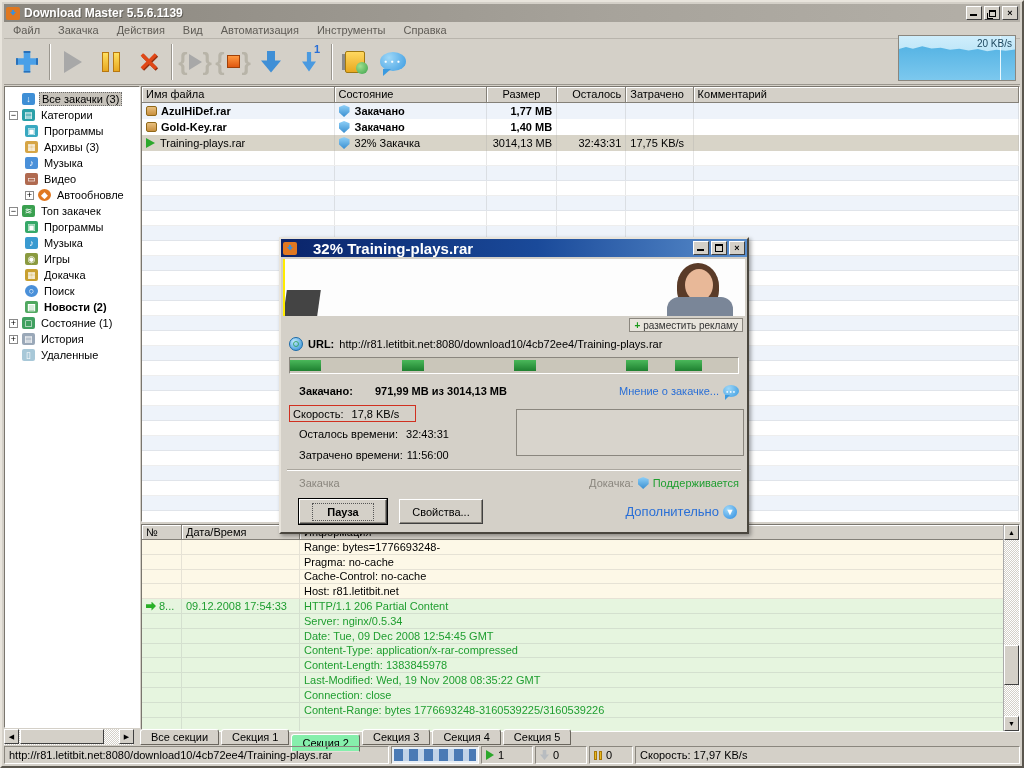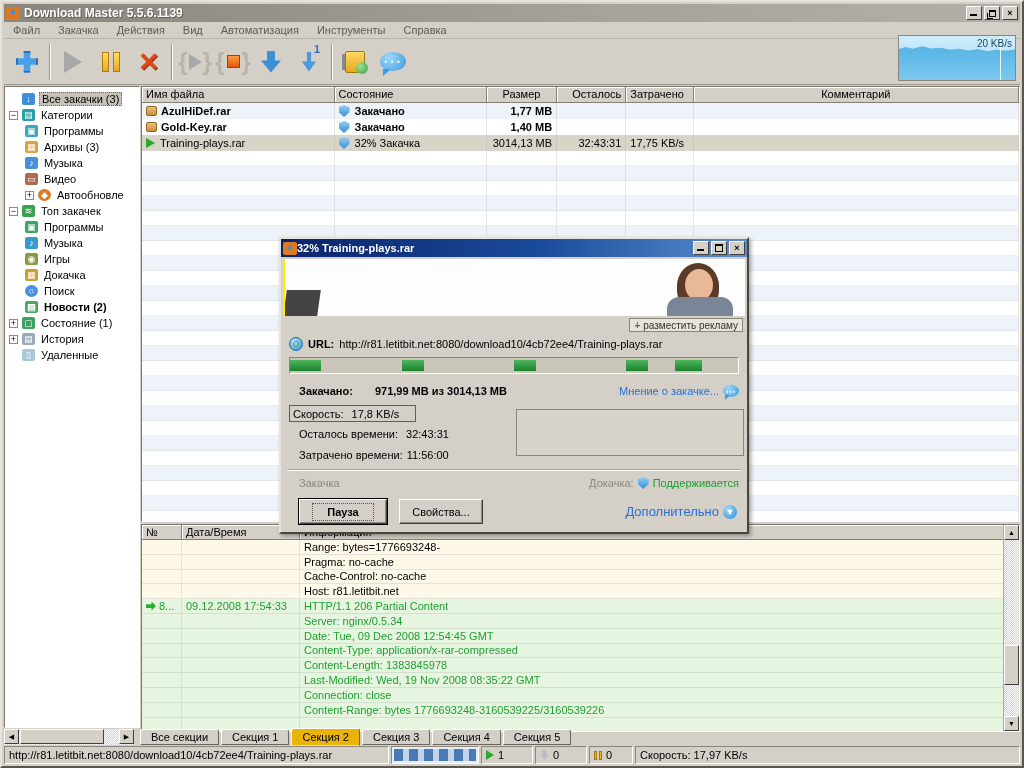--- a/index.html
+++ b/index.html
@@ -98,21 +98,21 @@
     border-right:1px solid rgba(150,150,150,.22);}
   .garrow{width:10px;height:9px;background:#28b028;clip-path:polygon(0 30%,55% 30%,55% 0,100% 50%,55% 100%,55% 70%,0 70%);margin-right:3px;flex:none;}
   .vscroll{position:absolute;right:0;top:0;bottom:0;width:16px;background:repeating-conic-gradient(#fff 0 25%,#d4d0c8 0 50%) 0 0/2px 2px;border-left:1px solid #aaa;}
   .sbtn{position:absolute;left:0;width:15px;height:15px;background:#d4d0c8;border:1px solid;border-color:#fff #404040 #404040 #fff;
     display:flex;align-items:center;justify-content:center;font-size:7px;color:#000;}
   .sthumb{position:absolute;left:0;width:15px;background:#d4d0c8;border:1px solid;border-color:#fff #404040 #404040 #fff;}
   
   .dialog{position:absolute;left:277px;top:235px;width:470px;height:297px;background:#d4d0c8;z-index:10;
     border:2px solid;border-color:#e8e4dc #4a463e #4a463e #e8e4dc;box-shadow:2px 2px 4px rgba(0,0,0,.35);}
   .dtitle{height:18px;background:linear-gradient(90deg,#0a246a,#1a4a9a 55%,#5a8ecc);display:flex;align-items:center;padding:0 2px;}
-  .dtitle .t{color:#fff;font-weight:bold;font-size:11px;flex:1;margin-left:0;white-space:nowrap;}
+  .dtitle .t{color:#fff;font-weight:bold;font-size:15px;flex:1;margin-left:16px;white-space:nowrap;}
   .ad{position:absolute;left:2px;top:20px;right:2px;height:57px;display:flex;}
   .adleft{width:344px;display:flex;flex-direction:column;}
   .adyellow{height:26px;background:#ffec00;display:flex;align-items:center;padding:0 8px;white-space:nowrap;}
   .adyellow .brand{font-weight:bold;font-size:17px;color:#111;letter-spacing:1px;margin-right:10px;}
   .adyellow .tag{font-weight:bold;font-size:10px;color:#203050;}
   .adred{flex:1;background:#e8473a;display:flex;flex-direction:column;align-items:center;justify-content:center;}
   .adred div{color:#ffe800;font-weight:bold;font-size:12px;line-height:14px;letter-spacing:1px;text-shadow:1px 1px 0 #7a1410;}
   .adphoto{flex:1;background:#fdfdfd;position:relative;overflow:hidden;border-left:2px solid #ffec00;}
   .adphoto .hair{position:absolute;right:26px;top:4px;width:42px;height:46px;border-radius:50% 50% 40% 40%;background:#5a3b28;}
   .adphoto .face{position:absolute;right:32px;top:10px;width:28px;height:32px;border-radius:50%;background:#e8b898;}
@@ -150,21 +150,21 @@
   .shield-s{width:11px;height:12px;background:linear-gradient(#8fd0f8,#3a8fd0);margin:0 4px;
     clip-path:polygon(50% 0,100% 18%,100% 58%,50% 100%,0 58%,0 18%);flex:none;}
   
   .tabbar{position:absolute;left:2px;bottom:20px;right:2px;height:18px;display:flex;align-items:flex-start;}
   .hscroll{width:130px;height:16px;position:relative;background:repeating-conic-gradient(#fff 0 25%,#d4d0c8 0 50%) 0 0/2px 2px;margin-top:1px;}
   .harr{position:absolute;top:0;width:15px;height:15px;background:#d4d0c8;border:1px solid;border-color:#fff #404040 #404040 #fff;
     display:flex;align-items:center;justify-content:center;font-size:7px;}
   .hthumb{position:absolute;left:16px;top:0;width:84px;height:15px;background:#d4d0c8;border:1px solid;border-color:#fff #404040 #404040 #fff;}
   .tab{height:16px;padding:1px 10px;margin-right:2px;background:#d4d0c8;border:1px solid;
     border-color:#fff #6a665e #6a665e #fff;border-radius:3px 3px 0 0;display:flex;align-items:center;margin-top:1px;}
-  .tab.active{background:#eab308;height:18px;margin-top:0;font-weight:normal;border-bottom-color:#e4e0d8;}
+  .tab.active{background:#86efac;height:18px;margin-top:6px;font-weight:normal;border-bottom-color:#e4e0d8;}
   .statusbar{position:absolute;left:2px;bottom:2px;right:2px;height:18px;display:flex;gap:2px;}
   .spanel{border:1px solid;border-color:#8a867e #fff #fff #8a867e;display:flex;align-items:center;
     padding:0 4px;white-space:nowrap;overflow:hidden;}
   .miniprog{width:88px;background:#e8eef4;position:relative;}
   .miniprog .fill{position:absolute;inset:2px;background:repeating-linear-gradient(90deg,#4a7ab5 0 9px,#c2d4e8 9px 15px);}
   .mini-play{width:0;height:0;border-left:8px solid #2ca82c;border-top:5px solid transparent;border-bottom:5px solid transparent;margin-right:4px;}
   .mini-down{width:9px;height:10px;background:#b8bcc0;clip-path:polygon(30% 0,70% 0,70% 45%,100% 45%,50% 100%,0 45%,30% 45%);margin-right:4px;}
   .mini-pause{display:flex;gap:2px;margin-right:4px;}
   .mini-pause i{width:3px;height:9px;background:#e8b820;border:1px solid #a87808;}
 </style>
@@ -322,21 +322,21 @@
       </div>
     </div>
 
   <div class="ftable">
     <div class="fhead" id="fhead">
         <div class="hcell" style="width: 201px; text-align: left;">Имя файла</div>
         <div class="hcell" style="width: 159px; text-align: left;">Состояние</div>
         <div class="hcell right" style="width: 73px; text-align: center;">Размер</div>
         <div class="hcell right" style="width: 72px; text-align: right;">Осталось</div>
         <div class="hcell" style="width: 70px; text-align: left;">Затрачено</div>
-        <div class="hcell" style="width: 340px; text-align: center;">Комментарий</div>
+        <div class="hcell" style="width: 340px; text-align: left;">Комментарий</div>
       </div>
     <div id="frows">
         <div class="frow alt">
           <div class="fcell" style="width: 201px;">
             <span class="ic-file-archive"></span>
             <span class="bold">AzulHiDef.rar</span>
           </div>
           <div class="fcell" style="width: 159px;">
             <span class="shield"></span>
             <span class="bold">Закачано</span>

